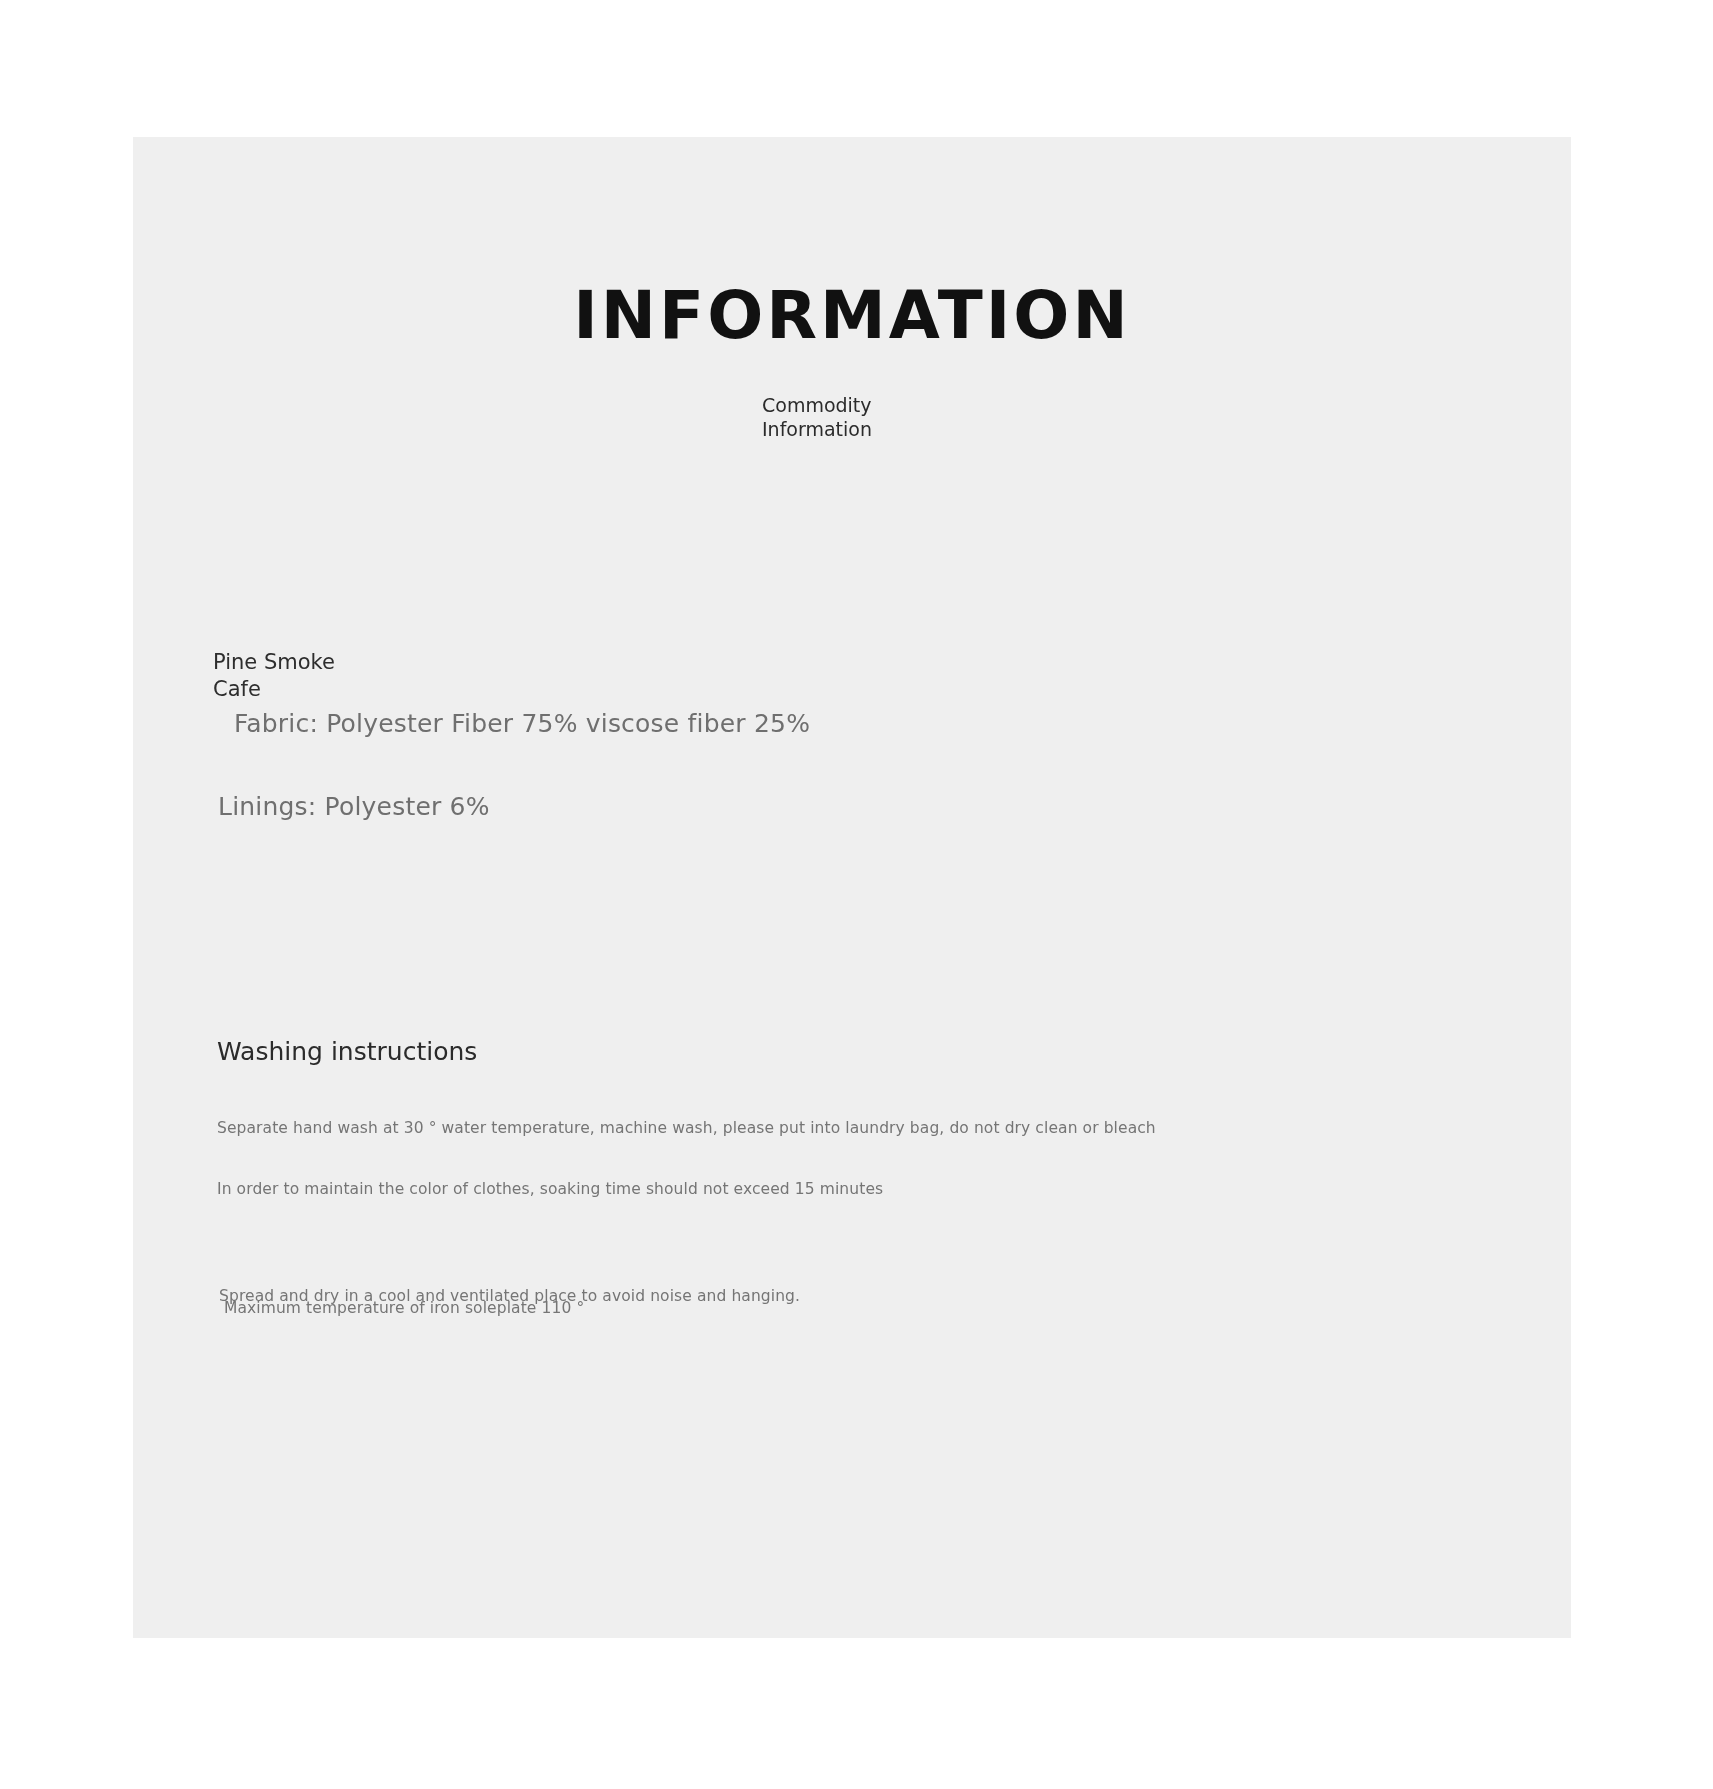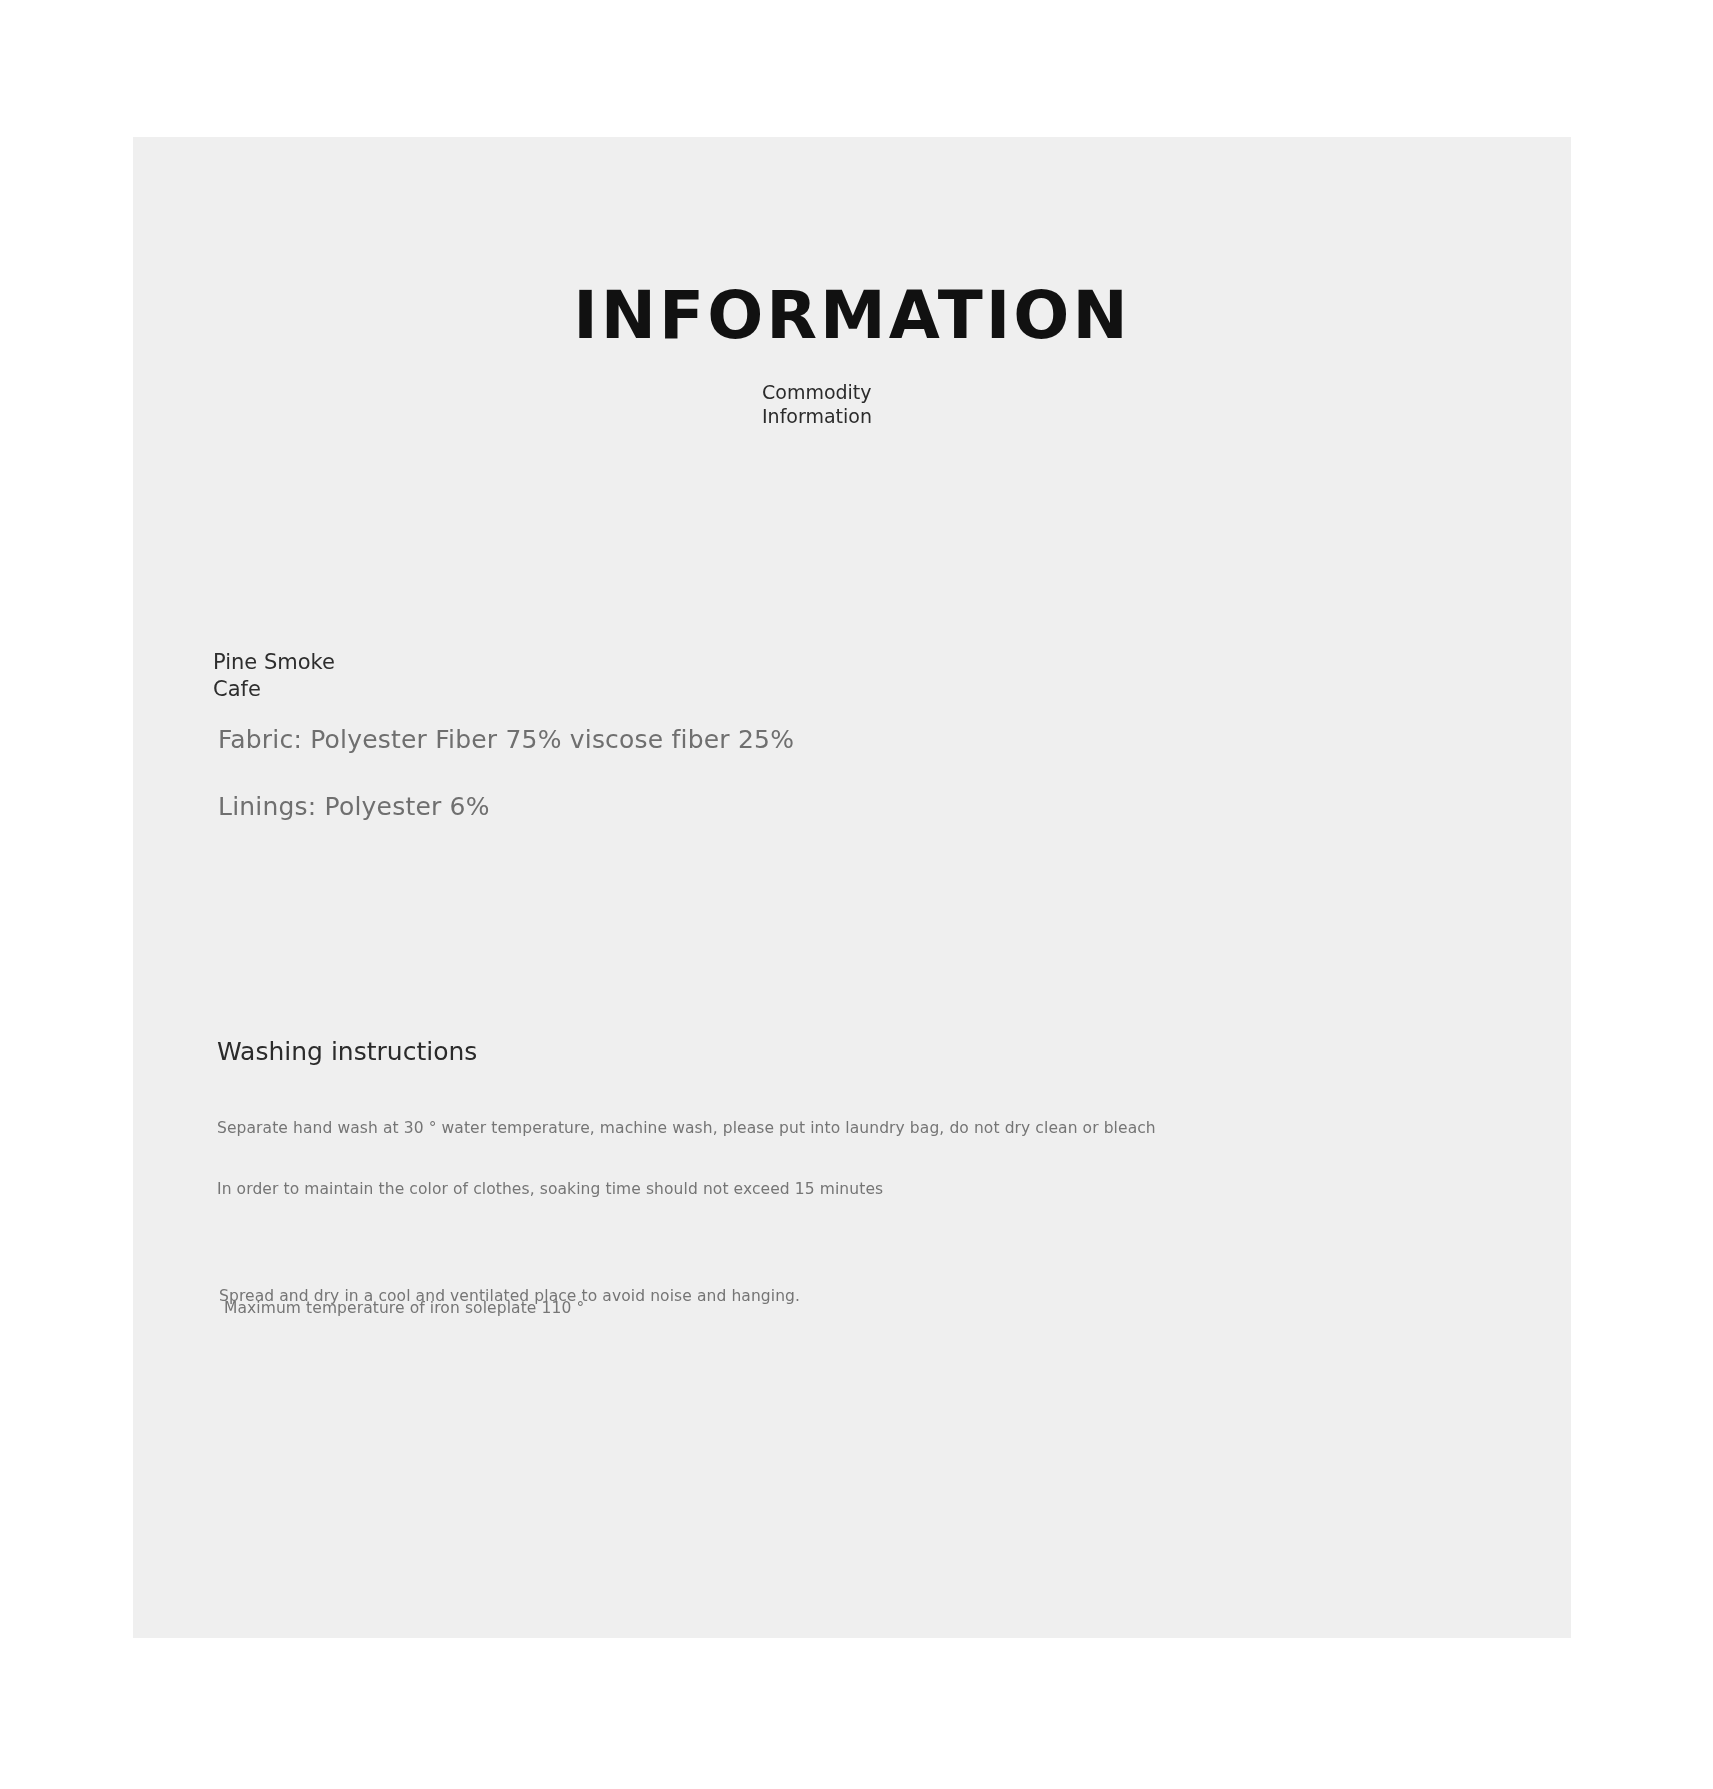--- a/index.html
+++ b/index.html
@@ -59,21 +59,21 @@
     line-height: 1.28;
     color: #2d2d2d;
   }
   .spec {
     position: absolute;
     left: 85px;
     font-size: 25px;
     color: #6f6f6f;
     letter-spacing: 0.2px;
   }
-  .spec-fabric { top: 588px; }
+  .spec-fabric { top: 572px; margin-left: 16px; }
   .spec-lining { top: 655px; }
   .wash-heading {
     position: absolute;
     left: 84px;
     top: 900px;
     font-size: 25px;
     color: #2b2b2b;
   }
   .wash-item {
     position: absolute;
@@ -88,21 +88,21 @@
   .wash-4 { top: 1162px; margin-left: 7px; }
 </style>
 </head>
 <body>
 
 <div class="page">
   <div class="panel">
 
     <div class="title">INFORMATION</div>
 
-    <div class="subtitle" style="white-space: pre-line;">Commodity
+    <div class="subtitle" style="white-space: pre-line; margin-top: 13px;">Commodity
 Information</div>
 
     <div class="brand" style="white-space: pre-line;">Pine Smoke
 Cafe</div>
 
     <div class="spec spec-fabric">Fabric: Polyester Fiber 75% viscose fiber 25%</div>
 
     <div class="spec spec-lining">Linings: Polyester 6%</div>
 
     <div class="wash-heading">Washing instructions</div>

